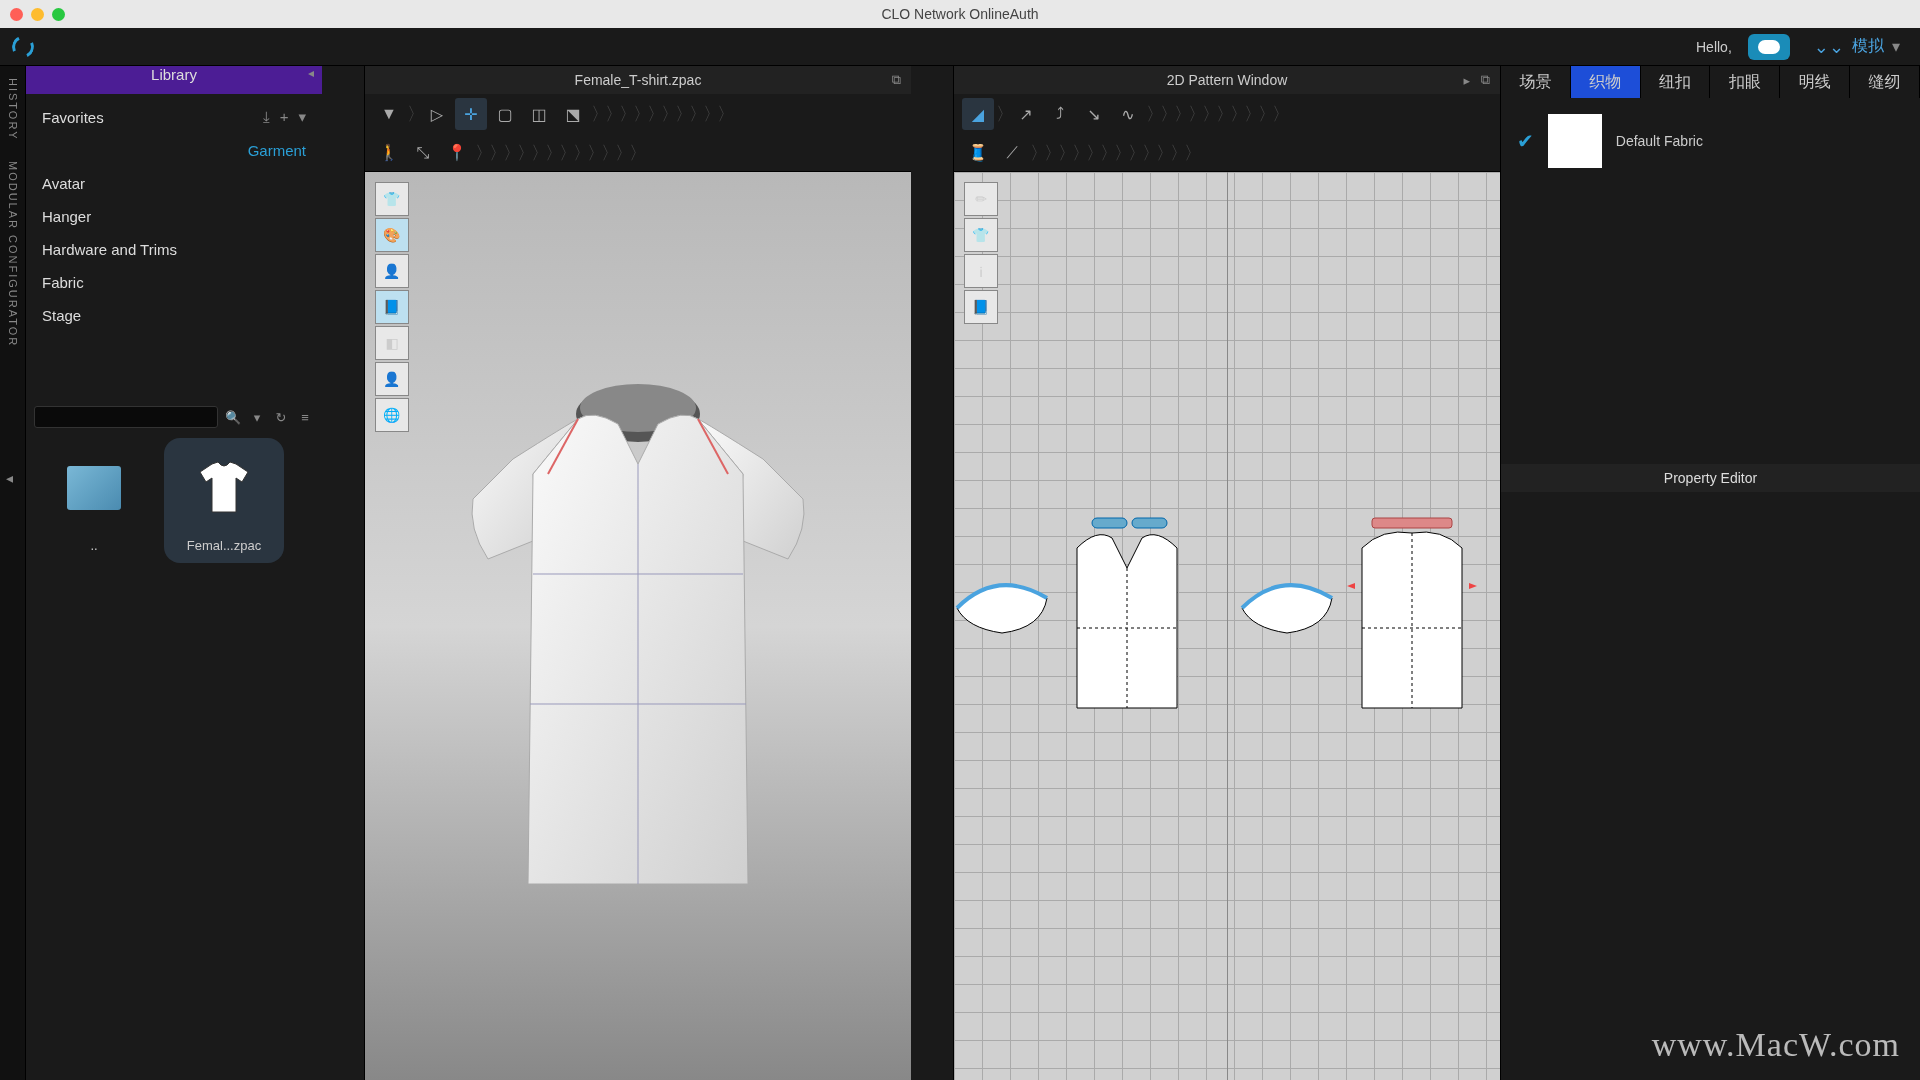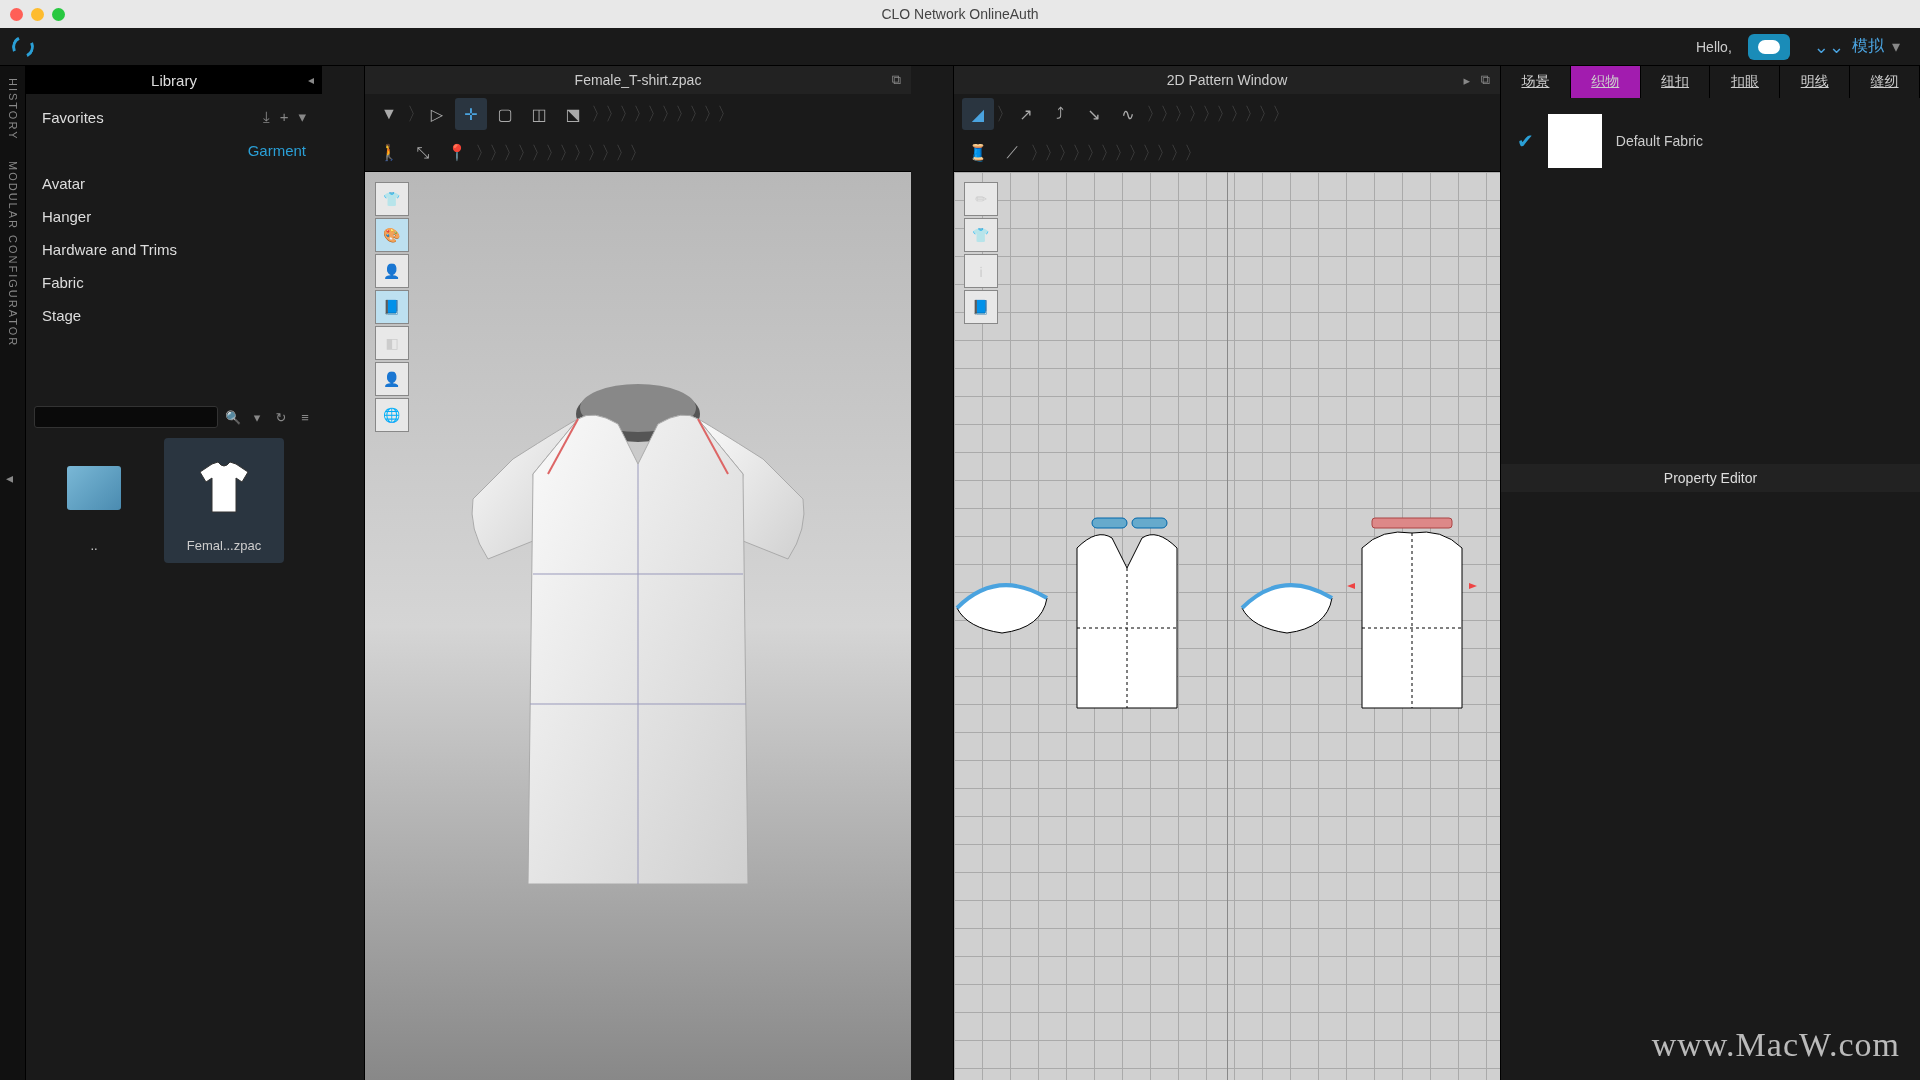--- a/index.html
+++ b/index.html
@@ -15,33 +15,33 @@
 .cloud-btn { background:#1a8cb8; padding:6px 10px; border-radius:6px; display:flex; align-items:center; }
 .cloud { width:22px; height:14px; background:#fff; border-radius:10px; position:relative; }
 .sim-btn { display:flex; align-items:center; gap:8px; color:#4aa3df; font-size:16px; padding:0 8px; }
 .chev { color:#4aa3df; font-size:18px; }
 
 .main { display:flex; height:calc(1080px - 28px - 38px); }
 .sidestrip { width:26px; background:#111; border-right:1px solid #000; display:flex; flex-direction:column; align-items:center; padding-top:12px; gap:20px; }
 .vtext { writing-mode:vertical-rl; font-size:11px; color:#888; letter-spacing:2px; }
 
 .library { width:296px; background:#1a1a1a; display:flex; flex-direction:column; }
-.panel-hdr { height:28px; background:#000000; display:flex; align-items:center; justify-content:center; color:#ddd; font-size:15px; position:relative; }
+.panel-hdr { height:28px; background:#4c1d95; display:flex; align-items:flex-start; justify-content:center; color:#ddd; font-size:15px; position:relative; }
 .panel-hdr .arrow { position:absolute; right:8px; color:#888; font-size:12px; }
 .lib-list { padding:6px 0; }
 .lib-item { padding:8px 16px; font-size:15px; color:#ddd; display:flex; justify-content:space-between; align-items:center; cursor:pointer; }
 .lib-item.sel { color:#2a9fd6;justify-content:flex-end; }
 .lib-icons { display:flex; gap:10px; color:#888; }
 .browser { flex:1; background:#1a1a1a; padding:8px; }
 .search-row { display:flex; align-items:center; gap:6px; margin-bottom:10px; }
 .search-box { flex:1; height:22px; background:#0a0a0a; border:1px solid #333; border-radius:3px; }
 .sbtn { width:18px; height:18px; color:#888; font-size:13px; display:flex; align-items:center; justify-content:center; }
 .thumbs { display:flex; flex-wrap:wrap; gap:10px; }
 .thumb { width:120px; text-align:center; padding:10px 4px; border-radius:4px; cursor:pointer; }
-.thumb.sel { background:#2a3540; }
+.thumb.sel { background:#2a3540;border-radius:16px; }
 .thumb-img { width:80px; height:80px; margin:0 auto 10px; display:flex; align-items:center; justify-content:center; }
 .folder { width:54px; height:44px; background:linear-gradient(135deg,#7ab8d6,#4a8bb0); border-radius:3px; position:relative; }
 .shirt-ico { width:64px; height:64px; }
 .thumb-lbl { font-size:13px; color:#ccc; }
 
 .viewcol { flex:1; display:flex; flex-direction:column; min-width:0;padding-left:42px; }
 .view-hdr { height:28px; background:#222; display:flex; align-items:center; justify-content:center; position:relative; border-left:1px solid #000; }
 .view-hdr .pop { position:absolute; right:10px; color:#888; font-size:13px; }
 .toolbar { height:40px; background:#1a1a1a; display:flex; align-items:center; gap:2px; padding:0 8px; border-left:1px solid #000; }
 .tool { width:32px; height:32px; display:flex; align-items:center; justify-content:center; color:#aaa; border-radius:3px; cursor:pointer; font-size:16px; }
@@ -53,22 +53,22 @@
 .vtools { position:absolute; left:10px; top:10px; display:flex; flex-direction:column; gap:2px; }
 .vtool { width:34px; height:34px; background:#e8e8e8; border:1px solid #888; display:flex; align-items:center; justify-content:center; cursor:pointer; }
 .vtool.active { background:#bde0f0; }
 .tshirt3d { position:absolute; left:50%; top:52%; transform:translate(-50%,-50%); }
 
 .viewport2d { flex:1; background:#d0d0d0; background-image:linear-gradient(#aaa 1px,transparent 1px),linear-gradient(90deg,#aaa 1px,transparent 1px); background-size:28px 28px; position:relative; border-left:1px solid #000; }
 .v2center { position:absolute; left:50%; top:0; bottom:0; width:1px; background:#888; }
 
 .rightcol { width:420px; background:#1a1a1a; display:flex; flex-direction:column; border-left:1px solid #000; }
 .obj-tabs { display:flex; background:#1a1a1a; height:32px; }
-.obj-tab { flex:1; display:flex; align-items:center; justify-content:center; font-size:14px; color:#ccc; cursor:pointer; border-right:1px solid #000;text-decoration:underline; }
-.obj-tab.active { background:#a21caf; }
+.obj-tab { flex:1; display:flex; align-items:center; justify-content:center; font-size:16px; color:#ccc; cursor:pointer; border-right:1px solid #000; }
+.obj-tab.active { background:#1d4ed8; }
 .obj-actions { height:34px; display:flex; align-items:center; justify-content:flex-end; gap:18px; padding:0 14px; color:#888; font-size:14px; border-bottom:1px solid #000; }
 .obj-list { padding:16px; flex:0 0 auto; }
 .obj-item { display:flex; align-items:center; gap:14px; }
 .check { color:#2a9fd6; font-size:20px; }
 .swatch { width:54px; height:54px; background:#fff; }
 .prop-hdr-fixed { height:28px; background:#222; display:flex; align-items:center; justify-content:center; color:#ddd; }
 .propfill { flex:1; }
 
 .watermark { position:absolute; right:20px; bottom:16px; font-size:34px; color:rgba(255,255,255,0.7); font-family:Georgia,serif; letter-spacing:1px; }
 </style>

